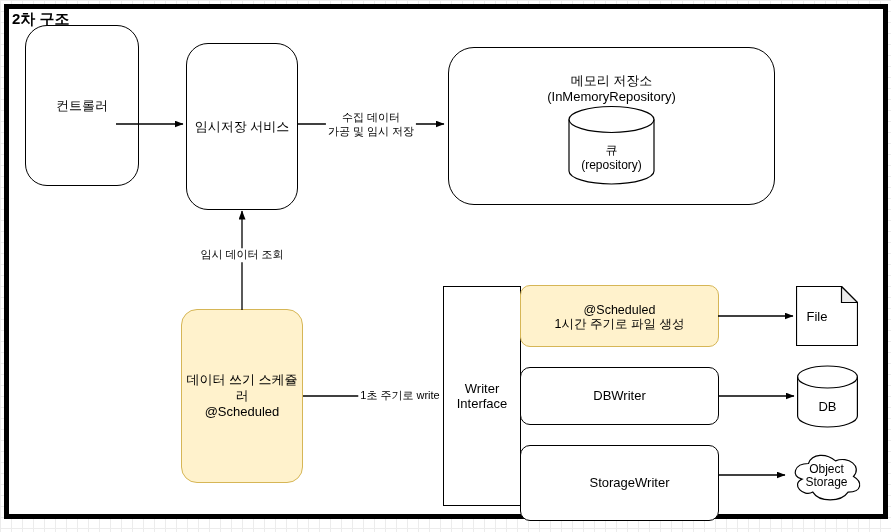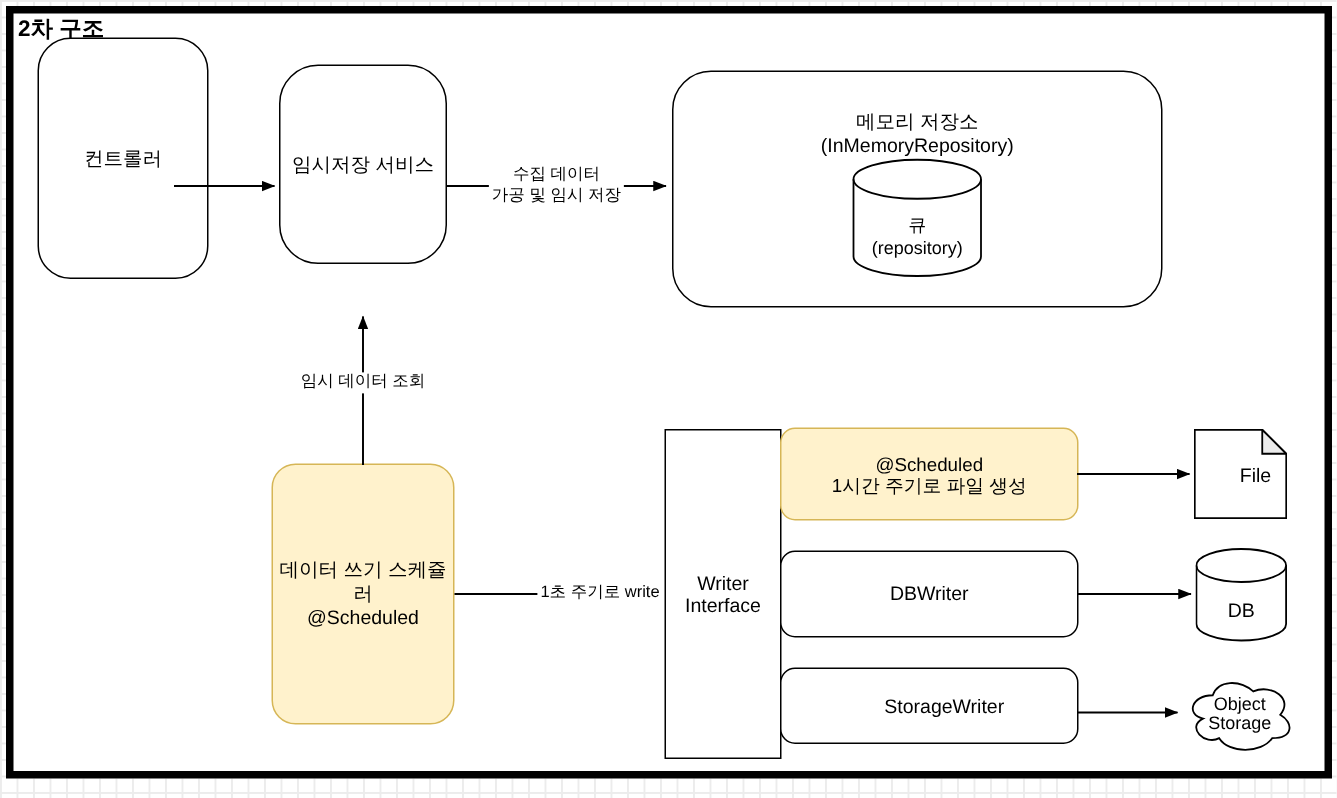--- a/index.html
+++ b/index.html
@@ -21,50 +21,50 @@
     font-size:15px; font-weight:bold; white-space:nowrap;
   }
   .node {
     position:absolute; box-sizing:border-box;
     border:1px solid #000; background:#fff;
     display:flex; align-items:center; justify-content:center;
     text-align:center; font-size:13px; line-height:16px;
   }
   .tall { border-radius:22px; }
   #controller      { left:25px;  top:25px;  width:114px;  height:161px;text-align:center; }
-  #temp-service    { left:186px; top:43px;  width:112px; height:133px;border-radius:26px; }
+  #temp-service    { left:186px; top:43px;  width:112px; height:167px; }
   #memory          { left:448px; top:47px;  width:327px; height:158px; border-radius:26px;
                      align-items:flex-start; padding-top:25px; white-space:pre-line; }
   #scheduler       { left:181px; top:309px; width:122px; height:174px; border-radius:16px;
                      background:#FFF2CC; border-color:#D6B656;
                      flex-direction:column; }
   #writer-interface{ left:443px; top:286px; width:78px;  height:220px; white-space:pre-line; line-height:15px; }
   .writer-box      { left:520px; width:199px; border-radius:10px; }
   #file-writer     { top:285px; height:62px; background:#FFF2CC; border-color:#D6B656;
                      display:block; padding-top:5px; font-size:12.5px; line-height:14px; }
   #file-writer .spacer { height:12px; }
   #db-writer       { top:367px; height:58px; }
-  #storage-writer  { top:445px; height:51px;padding-left:20px; }
+  #storage-writer  { top:445px; height:76px;padding-left:20px; }
 
   .edge-label {
     position:absolute; transform:translate(-50%,-50%);
     background:#fff; padding:0 2px;
     font-size:11px; line-height:13.5px; text-align:center; white-space:pre-line;
   }
   #lbl-collect { left:371px; top:124px; }
   #lbl-query   { left:242px; top:255px; }
   #lbl-write   { left:368px; top:396px;margin-left:32px; }
 
   .shape { position:absolute; }
   .shape-label {
     position:absolute; text-align:center; font-size:13px; line-height:15px;
     white-space:pre-line;
   }
   #queue-label  { left:568px; top:143px; width:87px; font-size:12px; }
-  #file-label   { left:816px; top:309px; width:42px;text-align:center; }
+  #file-label   { left:796px; top:309px; width:42px;text-align:center; }
   #db-label     { left:797px; top:399px; width:61px; }
   #cloud-label  { left:790px; top:463px; width:73px; font-size:12px; line-height:13px; }
 
   svg.overlay { position:absolute; left:0; top:0; pointer-events:none; }
 </style>
 </head>
 <body>
 
 <div class="frame"></div>
 

